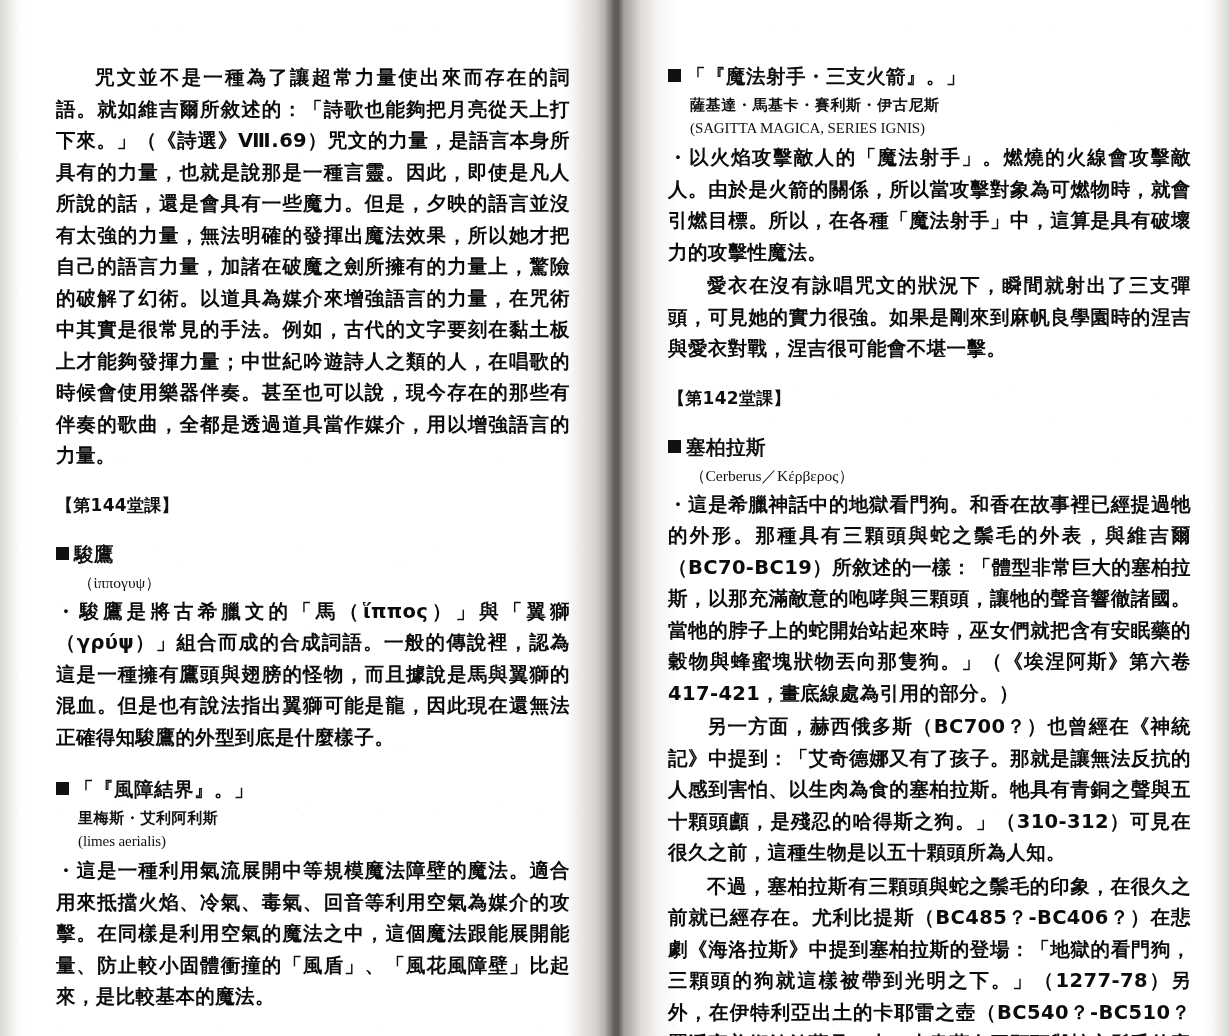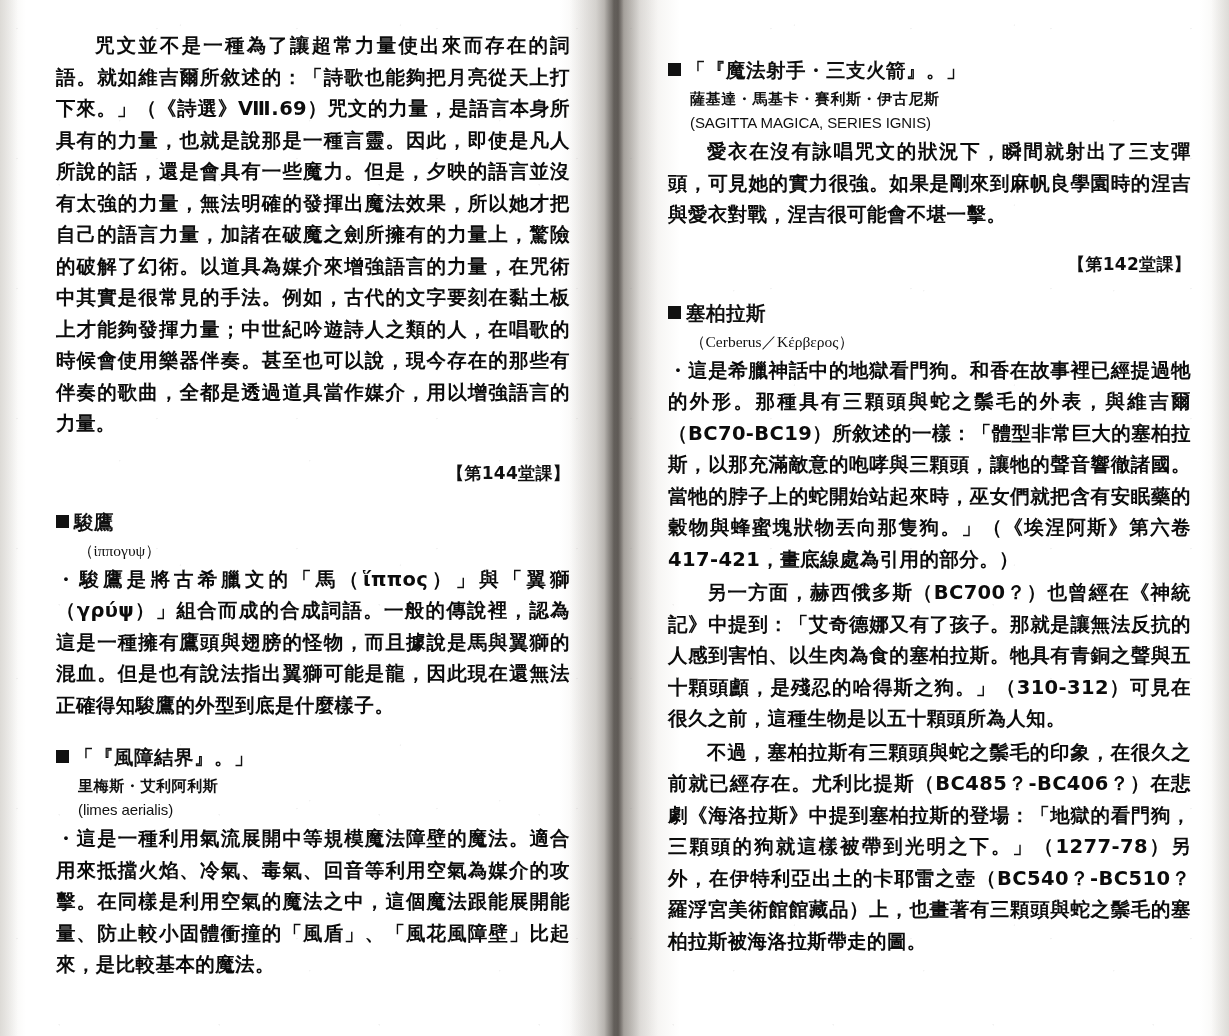--- a/index.html
+++ b/index.html
@@ -76,20 +76,21 @@
       radial-gradient(circle at 12% 22%, #8a8a8a 0.7px, transparent 1px),
       radial-gradient(circle at 63% 71%, #8a8a8a 0.6px, transparent 1px),
       radial-gradient(circle at 37% 88%, #8a8a8a 0.6px, transparent 1px),
       radial-gradient(circle at 82% 14%, #8a8a8a 0.6px, transparent 1px);
     background-size: 140px 130px, 190px 170px, 160px 210px, 220px 180px;
   }
 
   .col {
     position: relative;
     z-index: 2;
+    margin-top: 32px;
   }
 
   
   p.body {
     margin: 0 0 2px 0;
     font-size: 19.5px;
     line-height: 31.5px;
     text-align: justify;
     text-indent: 0;
     letter-spacing: 0.4px;
@@ -97,21 +98,20 @@
     color: #0c0c0c;
   }
   p.body.indent { text-indent: 39px; }
 
   .lesson {
     margin: 20px 0 6px 0;
     font-size: 17px;
     line-height: 26px;
     font-weight: 700;
     letter-spacing: 0.3px;
-    text-align: right;
   }
 
   .spell-title {
     margin: 22px 0 2px 0;
     font-size: 19.5px;
     line-height: 29px;
     font-weight: 700;
     letter-spacing: 0.5px;
   }
   .spell-title .sq {
@@ -126,21 +126,21 @@
     margin: 0 0 0 22px;
     font-size: 15px;
     line-height: 24px;
     font-weight: 700;
     letter-spacing: 0.6px;
   }
   .latin {
     margin: 0 0 2px 22px;
     font-size: 15px;
     line-height: 23px;
-    font-family: Liberation Sans, sans-serif;
+    font-family: Liberation Serif, serif;
     letter-spacing: -0.1px;
   }
   .greek {
     margin: 0 0 2px 22px;
     font-size: 15.5px;
     line-height: 23px;
     font-family: Liberation Serif, serif;
   }
 </style>
 </head>
@@ -175,20 +175,21 @@
 
   <div class="page page-right">
     <div class="speckle"></div>
     <div class="page-edge-fade right"></div>
     <div class="col">
 
       <div class="spell-title" style="margin-top:26px"><span class="sq"></span><span>「『魔法射手・三支火箭』。」</span></div>
       <div class="reading">薩基達・馬基卡・賽利斯・伊古尼斯</div>
       <div class="latin">(SAGITTA MAGICA, SERIES IGNIS)</div>
 
+      <p class="body">・以火焰攻擊敵人的「魔法射手」。燃燒的火線會攻擊敵人。由於是火箭的關係，所以當攻擊對象為可燃物時，就會引燃目標。所以，在各種「魔法射手」中，這算是具有破壞力的攻擊性魔法。</p>
       <p class="body indent">愛衣在沒有詠唱咒文的狀況下，瞬間就射出了三支彈頭，可見她的實力很強。如果是剛來到麻帆良學園時的涅吉與愛衣對戰，涅吉很可能會不堪一擊。</p>
 
       <div class="lesson">【第142堂課】</div>
 
       <div class="spell-title"><span class="sq"></span><span>塞柏拉斯</span></div>
       <div class="greek">（Cerberus／Κέρβερος）</div>
 
       <p class="body">・這是希臘神話中的地獄看門狗。和香在故事裡已經提過牠的外形。那種具有三顆頭與蛇之鬃毛的外表，與維吉爾（BC70-BC19）所敘述的一樣：「體型非常巨大的塞柏拉斯，以那充滿敵意的咆哮與三顆頭，讓牠的聲音響徹諸國。當牠的脖子上的蛇開始站起來時，巫女們就把含有安眠藥的穀物與蜂蜜塊狀物丟向那隻狗。」（《埃涅阿斯》第六卷417-421，畫底線處為引用的部分。）</p>
       <p class="body indent">另一方面，赫西俄多斯（BC700？）也曾經在《神統記》中提到：「艾奇德娜又有了孩子。那就是讓無法反抗的人感到害怕、以生肉為食的塞柏拉斯。牠具有青銅之聲與五十顆頭顱，是殘忍的哈得斯之狗。」（310-312）可見在很久之前，這種生物是以五十顆頭所為人知。</p>
       <p class="body indent">不過，塞柏拉斯有三顆頭與蛇之鬃毛的印象，在很久之前就已經存在。尤利比提斯（BC485？-BC406？）在悲劇《海洛拉斯》中提到塞柏拉斯的登場：「地獄的看門狗，三顆頭的狗就這樣被帶到光明之下。」（1277-78）另外，在伊特利亞出土的卡耶雷之壺（BC540？-BC510？ 羅浮宮美術館館藏品）上，也畫著有三顆頭與蛇之鬃毛的塞柏拉斯被海洛拉斯帶走的圖。</p>

